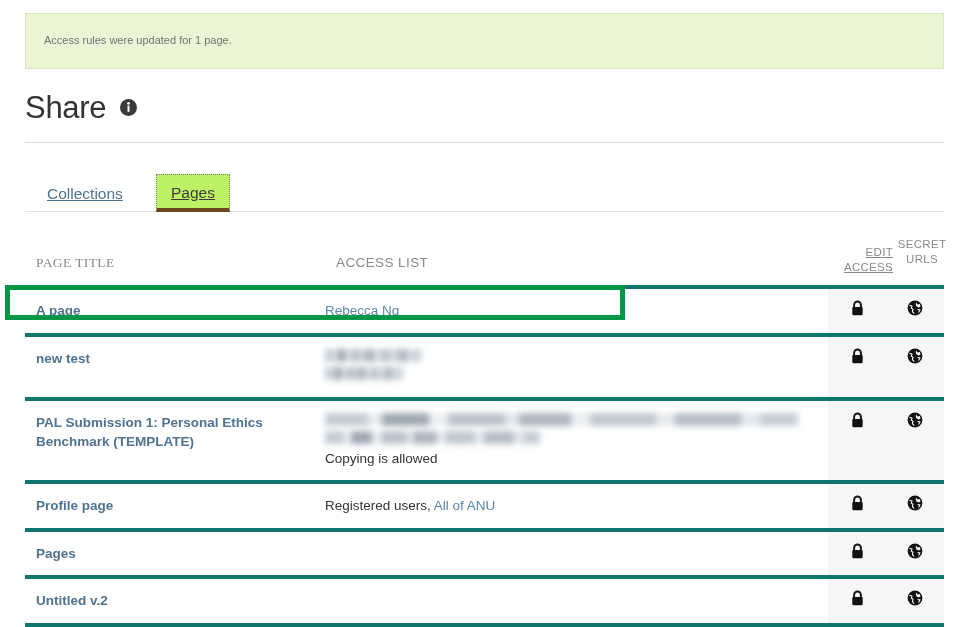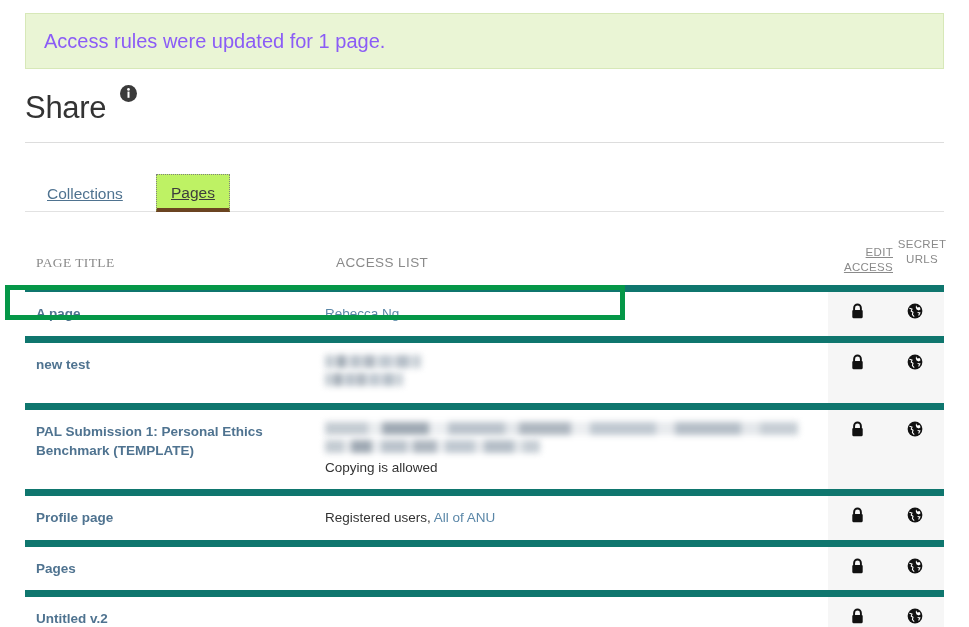--- a/index.html
+++ b/index.html
@@ -24,32 +24,32 @@
     width: 919px;
     height: 56px;
     box-sizing: border-box;
     background: #eaf5d5;
     border: 1px solid #d7e8b8;
     display: flex;
     align-items: center;
     padding-left: 18px;
   }
   .alert-text {
-    font-size: 20px;
-    color: #8b5cf6;
+    font-size: 11px;
+    color: #737373;
     line-height: 1.2;
   }
 
   
   .title-row {
     position: absolute;
     left: 25px;
     top: 92px;
     display: flex;
-    align-items: flex-start;
+    align-items: flex-end;
     gap: 14px;
   }
   .page-title {
     font-size: 31px;
     font-weight: normal;
     color: #333333;
     letter-spacing: -0.3px;
     line-height: 1;
   }
   .info-icon {
@@ -143,21 +143,21 @@
     width: 58px;
     top: 0;
     text-align: center;
     line-height: 1.33;
     font-size: 11.5px;
     letter-spacing: 0.3px;
   }
 
   .row {
     position: relative;
-    border-top: 7px solid #0f766e;
+    border-top: 4px solid #0f766e;
     min-height: 38px;
     display: flex;
     align-items: flex-start;
   }
   .row:last-child { border-bottom: 1px solid #e4e4e4; }
 
   .cell-title {
     width: 300px;
     flex: none;
     padding: 12px 10px 12px 11px;

